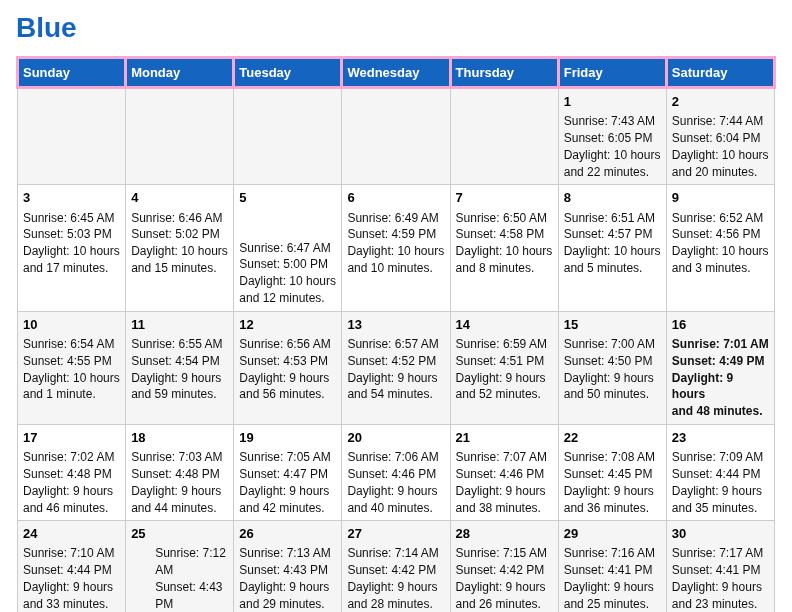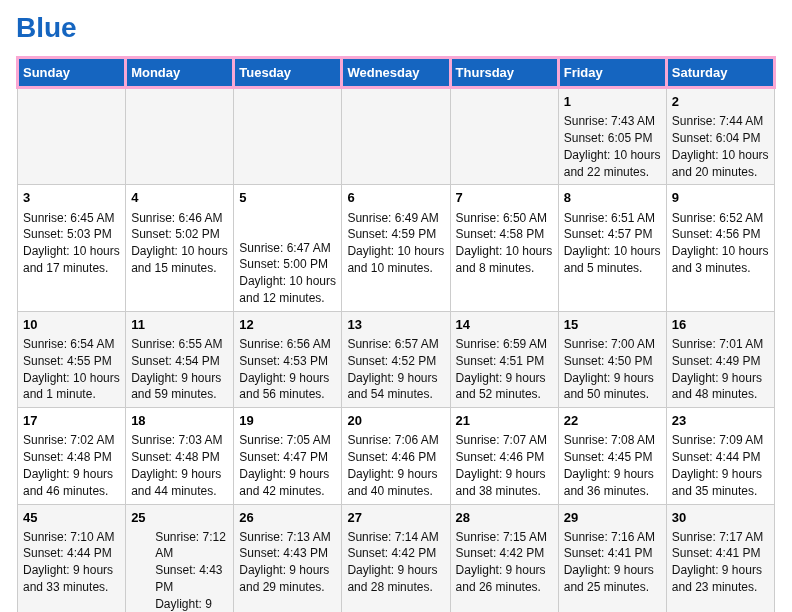--- a/index.html
+++ b/index.html
@@ -219,21 +219,21 @@
         </td>
         <td>
           <div class="day-num">15</div>
           <div class="day-info" style="white-space: pre-line;">Sunrise: 7:00 AM
 Sunset: 4:50 PM
 Daylight: 9 hours
 and 50 minutes.</div>
         </td>
         <td>
           <div class="day-num">16</div>
-          <div class="day-info" style="white-space: pre-line;">Sunrise: 7:01 AM
+          <div class="day-info" style="white-space: pre-line; font-weight: bold;">Sunrise: 7:01 AM
 Sunset: 4:49 PM
 Daylight: 9 hours
 and 48 minutes.</div>
         </td>
       </tr>
       <tr>
         <td>
           <div class="day-num">17</div>
           <div class="day-info" style="white-space: pre-line;">Sunrise: 7:02 AM
 Sunset: 4:48 PM
@@ -278,21 +278,21 @@
         <td>
           <div class="day-num">23</div>
           <div class="day-info" style="white-space: pre-line;">Sunrise: 7:09 AM
 Sunset: 4:44 PM
 Daylight: 9 hours
 and 35 minutes.</div>
         </td>
       </tr>
       <tr>
         <td>
-          <div class="day-num">45</div>
+          <div class="day-num">24</div>
           <div class="day-info" style="white-space: pre-line;">Sunrise: 7:10 AM
 Sunset: 4:44 PM
 Daylight: 9 hours
 and 33 minutes.</div>
         </td>
         <td>
           <div class="day-num">25</div>
           <div class="day-info" style="white-space: pre-line; margin-left: 24px;">Sunrise: 7:12 AM
 Sunset: 4:43 PM
 Daylight: 9 hours

